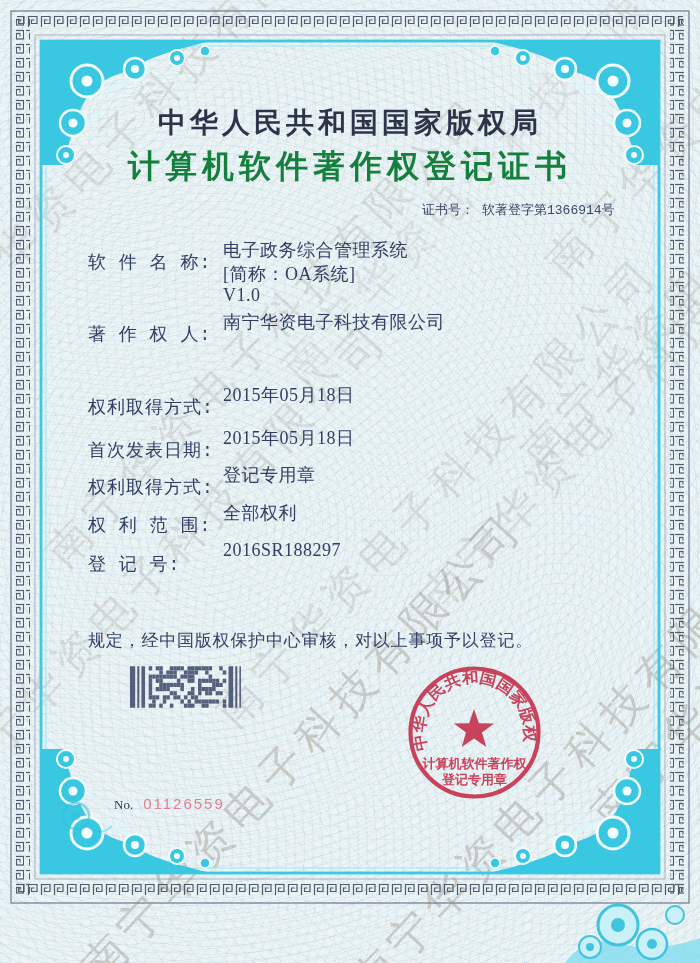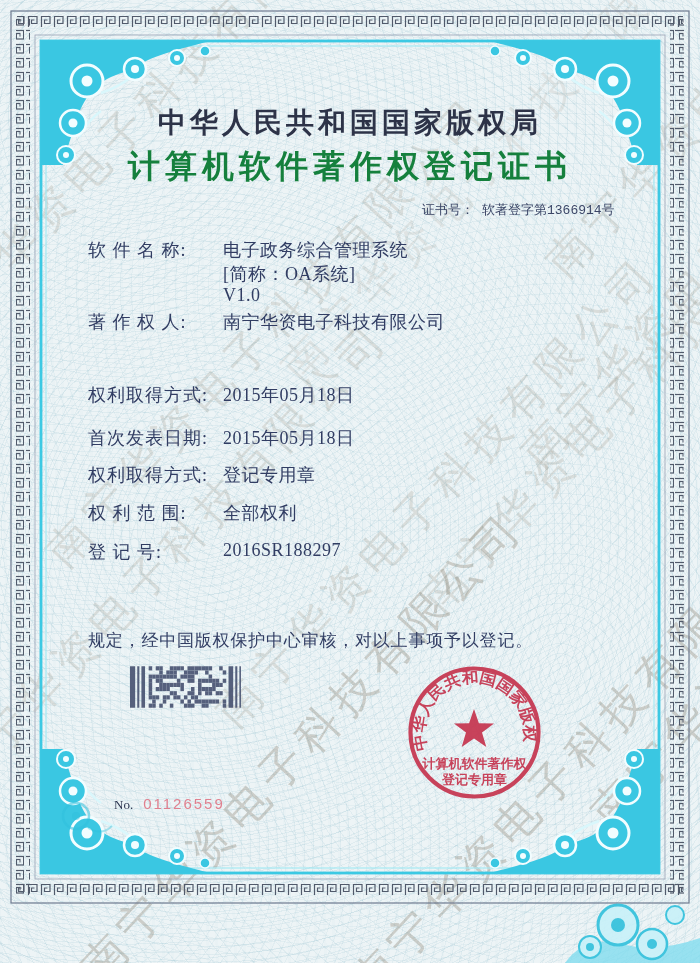--- a/index.html
+++ b/index.html
@@ -41,21 +41,21 @@
     font-size:28px;font-weight:bold;letter-spacing:4px;color:#2d3348;margin:0;
   }
   .cert-title{
     position:absolute;left:0;top:145px;width:700px;text-align:center;
     font-size:32px;font-weight:bold;letter-spacing:5px;color:#15803d;margin:0;
   }
   .certno{position:absolute;left:422px;top:201px;font-size:13px;color:#3a4566;white-space:nowrap;font-family:Liberation Mono, monospace;}
   .certno .num{margin-left:8px;}
 
   .row{position:absolute;white-space:nowrap;font-size:18px;}
-  .row .lbl{position:absolute;left:88px;top:0;letter-spacing:1px;}
+  .row .lbl{position:absolute;left:88px;top:12px;letter-spacing:1px;font-family:Liberation Mono, monospace;}
   .row .val{position:absolute;left:215px;top:0;letter-spacing:.5px;margin-left:8px;}
   .r-name{top:238px}.r-short{top:262px}.r-ver{top:285px}.r-owner{top:310px}
   .r-dev{top:383px}.r-pub{top:426px}.r-acq{top:463px}.r-scope{top:501px}.r-reg{top:540px}
 
   .stmt{position:absolute;font-size:17px;letter-spacing:.8px;white-space:nowrap;color:#313d63;}
   .stmt1{left:121px;top:587px}.stmt2{left:88px;top:629px}
 
   .barcode{position:absolute;left:130px;top:666px;z-index:3;}
 
   .seal{position:absolute;left:402px;top:660px;z-index:4;opacity:.92;}

